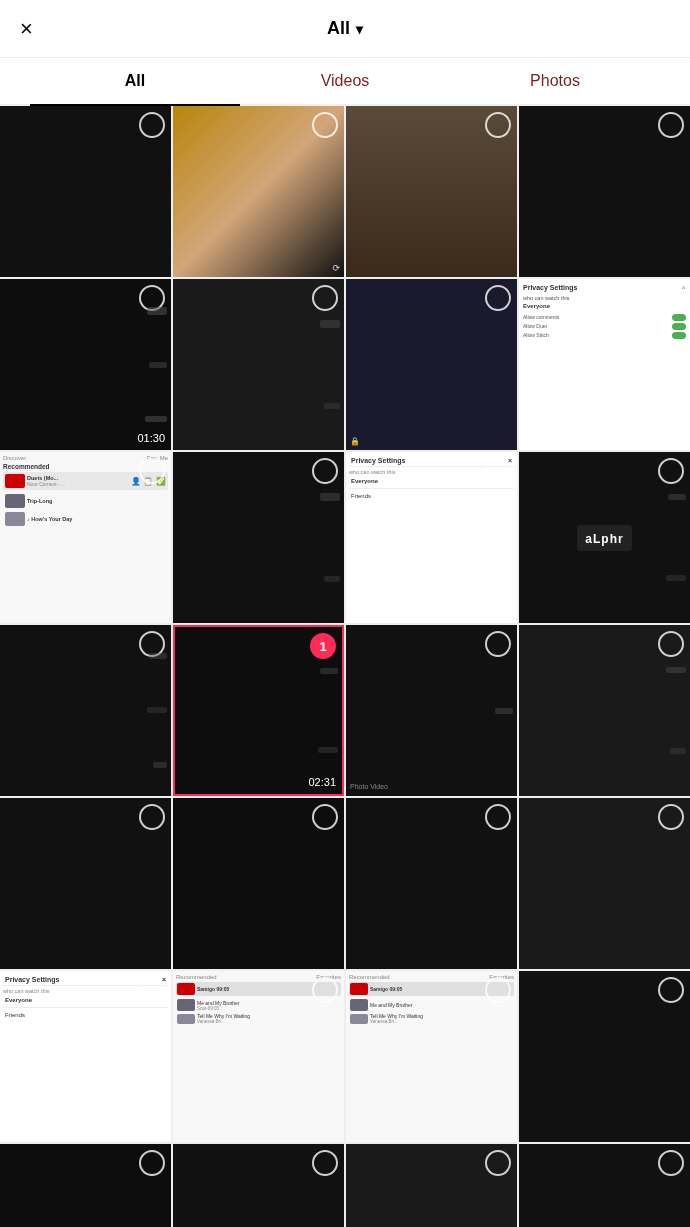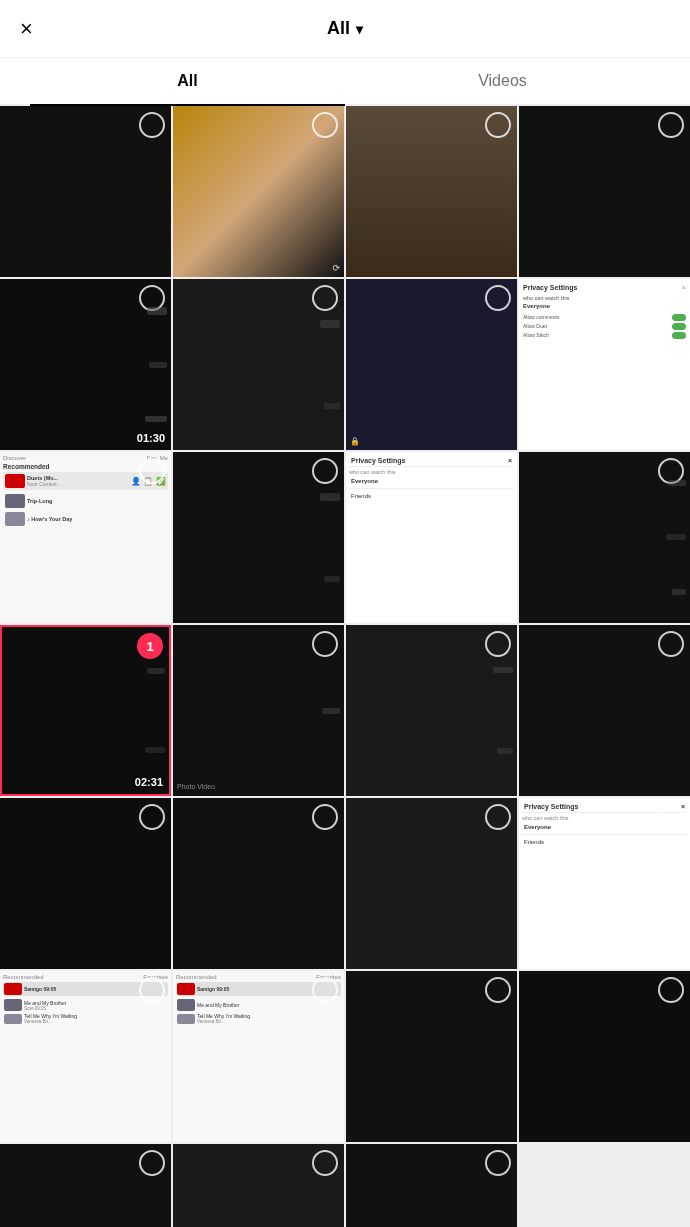--- a/index.html
+++ b/index.html
@@ -48,21 +48,21 @@
       align-items: center;
       background: #fff;
       padding: 0 30px;
       border-bottom: 2px solid #f0f0f0;
     }
     .tab {
       flex: 1;
       text-align: center;
       padding: 14px 0;
       font-size: 16px;
-      color: #737373;
+      color: #7f1d1d;
       cursor: pointer;
       position: relative;
     }
     .tab.active {
       color: #000;
       font-weight: 700;
     }
     .tab.active::after {
       content: '';
       position: absolute;
@@ -106,21 +106,21 @@
       color: #fff;
       font-size: 13px;
       font-weight: 700;
     }
     .cell-duration {
       position: absolute;
       bottom: 6px;
       right: 6px;
       color: #fff;
       font-size: 11px;
-      font-weight: 700;
+      font-weight: 400;
       text-shadow: 0 1px 3px rgba(0,0,0,0.7);
     }
 
     
     .cell-dark { background: #111; }
     .cell-dark2 { background: #1a1a1a; }
     .cell-dark3 { background: #0d0d0d; }
     .cell-privacy {
       background: #fff;
     }
@@ -132,20 +132,21 @@
   <span class="header-close">×</span>
   <div class="header-title">
     <span>All</span>
     <span class="chevron">▾</span>
   </div>
 </div>
 
 <div class="tabs">
   <div class="tab active">All</div>
   <div class="tab">Videos</div>
+  <div class="tab">Photos</div>
 </div>
 
 <div class="grid-container">
 
   <div class="grid-cell cell-dark">
     <div class="cell-select-circle"></div>
   </div>
   <div class="grid-cell" style="background:#222;">
 
     <div style="position:absolute;inset:0;background:linear-gradient(135deg,#b8860b 0%,#d2a679 50%,#111 100%);"></div>
@@ -250,20 +251,32 @@
           <span>Privacy Settings</span>
           <span>×</span>
         </div>
       <div style="font-size:5.5px;color:#888;margin-bottom:1px;">who can watch this</div>
       <div style="font-size:6px;color:#333;padding:2px;font-weight:600;">Everyone</div>
       <div style="height:1px;background:#eee;margin:2px 0;"></div>
       <div style="font-size:6px;color:#333;padding:2px;">Friends</div>
     </div>
     <div class="cell-select-circle"></div>
   </div>
+  <div class="grid-cell" style="background:#111;">
+    <div style="position:absolute;inset:0;display:flex;align-items:center;justify-content:center;">
+      <div style="background:#222;padding:4px 8px;border-radius:3px;">
+        <span style="color:#fff;font-size:12px;font-weight:700;letter-spacing:1px;">aLphr</span>
+      </div>
+    </div>
+    <div class="cell-select-circle"></div>
+    <div style="position:absolute;inset:0;display:flex;flex-direction:column;justify-content:space-around;align-items:flex-end;padding:4px;opacity:0.4;">
+      <div style="width:18px;height:6px;background:#555;border-radius:2px;"></div>
+      <div style="width:20px;height:6px;background:#444;border-radius:2px;"></div>
+    </div>
+  </div>
 
   <div class="grid-cell cell-dark">
     <div class="cell-select-circle"></div>
     <div style="position:absolute;inset:0;display:flex;flex-direction:column;justify-content:space-around;align-items:flex-end;padding:4px;opacity:0.4;">
       <div style="width:18px;height:6px;background:#555;border-radius:2px;"></div>
       <div style="width:20px;height:6px;background:#444;border-radius:2px;"></div>
       <div style="width:14px;height:6px;background:#555;border-radius:2px;"></div>
     </div>
   </div>
   <div class="grid-cell cell-dark3" style="border: 2px solid #fe2c55;">

